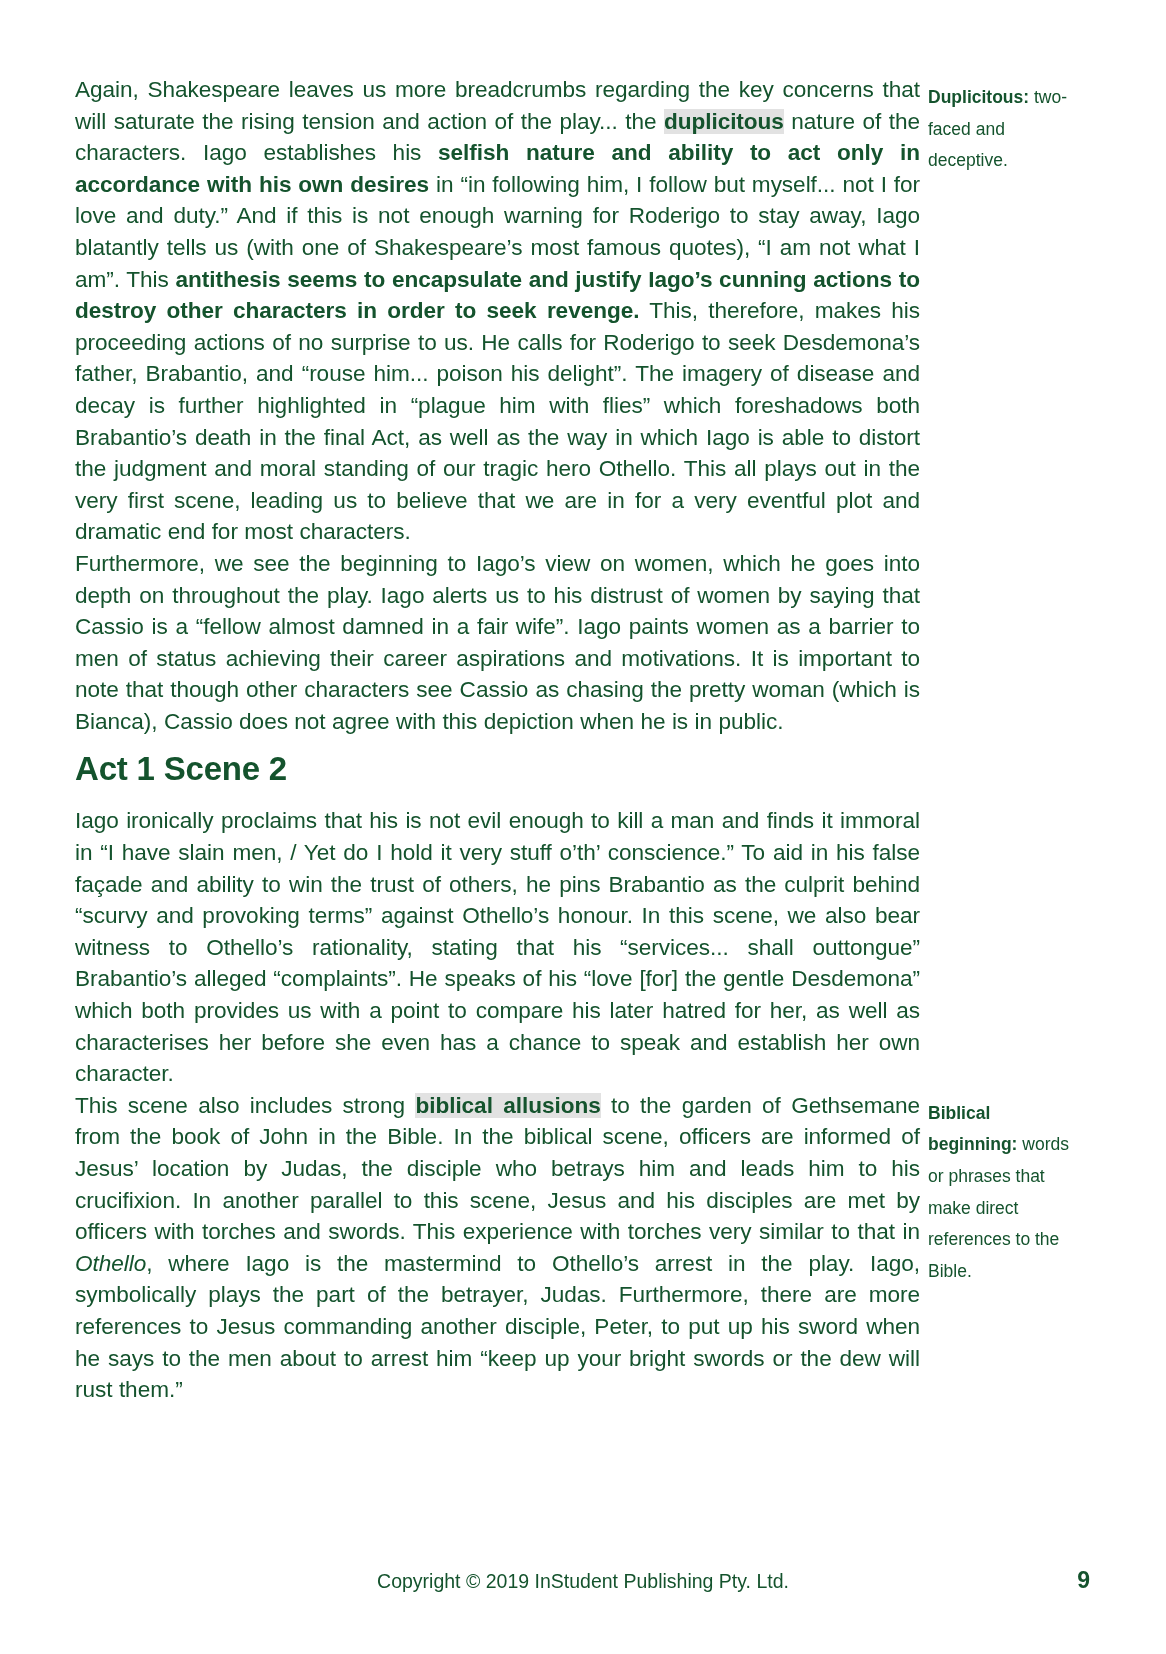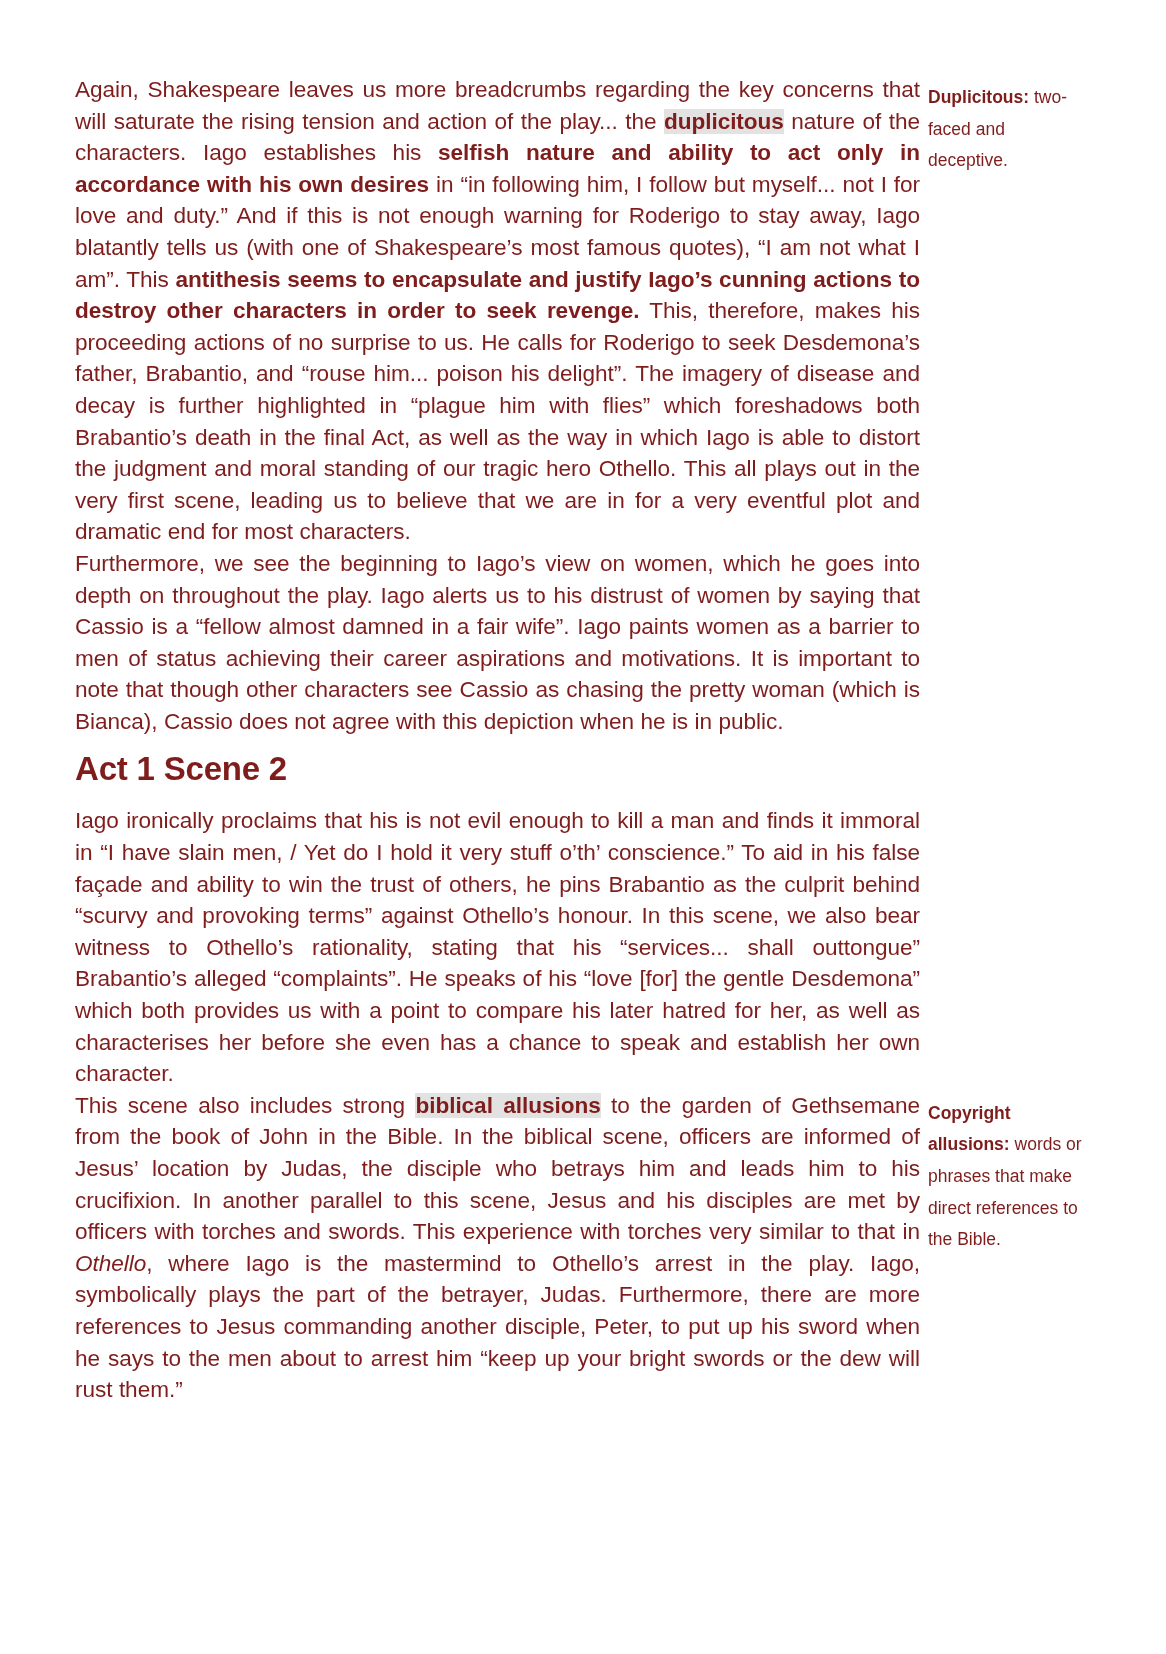--- a/index.html
+++ b/index.html
@@ -6,21 +6,21 @@
     margin: 0;
     padding: 0;
     background: #ffffff;
   }
   .page {
     position: relative;
     width: 1166px;
     height: 1654px;
     background: #ffffff;
     font-family: "Liberation Sans", sans-serif;
-    color: #7f1d1d;
+    color: #14532d;
     box-sizing: border-box;
     overflow: hidden;
   }
   .content {
     position: absolute;
     left: 75px;
     top: 74px;
     width: 1015px;
   }
   .row {
@@ -131,20 +131,24 @@
         <p class="para">Iago ironically proclaims that his is not evil enough to kill a man and finds it immoral in “I have slain men, / Yet do I hold it very stuff o’th’ conscience.” To aid in his false façade and ability to win the trust of others, he pins Brabantio as the culprit behind “scurvy and provoking terms” against Othello’s honour. In this scene, we also bear witness to Othello’s rationality, stating that his “services... shall outtongue” Brabantio’s alleged “complaints”. He speaks of his “love [for] the gentle Desdemona” which both provides us with a point to compare his later hatred for her, as well as characterises her before she even has a chance to speak and establish her own character.</p>
       </div>
       <div class="margin-col"></div>
     </div>
 
     <div class="row">
       <div class="body-col">
         <p class="para"><span>This scene also includes strong </span><span class="hl">biblical allusions</span><span> to the garden of Gethsemane from the book of John in the Bible. In the biblical scene, officers are informed of Jesus’ location by Judas, the disciple who betrays him and leads him to his crucifixion. In another parallel to this scene, Jesus and his disciples are met by officers with torches and swords. This experience with torches very similar to that in </span><i>Othello</i><span>, where Iago is the mastermind to Othello’s arrest in the play. Iago, symbolically plays the part of the betrayer, Judas. Furthermore, there are more references to Jesus commanding another disciple, Peter, to put up his sword when he says to the men about to arrest him “keep up your bright swords or the dew will rust them.”</span></p>
       </div>
       <div class="margin-col">
-        <p class="note note-block"><span class="term">Copyright allusions:</span><span> words or phrases that make direct references to the Bible.</span></p>
+        <p class="note note-block"><span class="term">Biblical beginning:</span><span> words or phrases that make direct references to the Bible.</span></p>
       </div>
     </div>
 
   </div>
 
+  <div class="footer">
+    <div class="footer-text">Copyright © 2019 InStudent Publishing Pty. Ltd.</div>
+    <div class="page-number">9</div>
+  </div>
 
 </div>
 
 </body></html>

